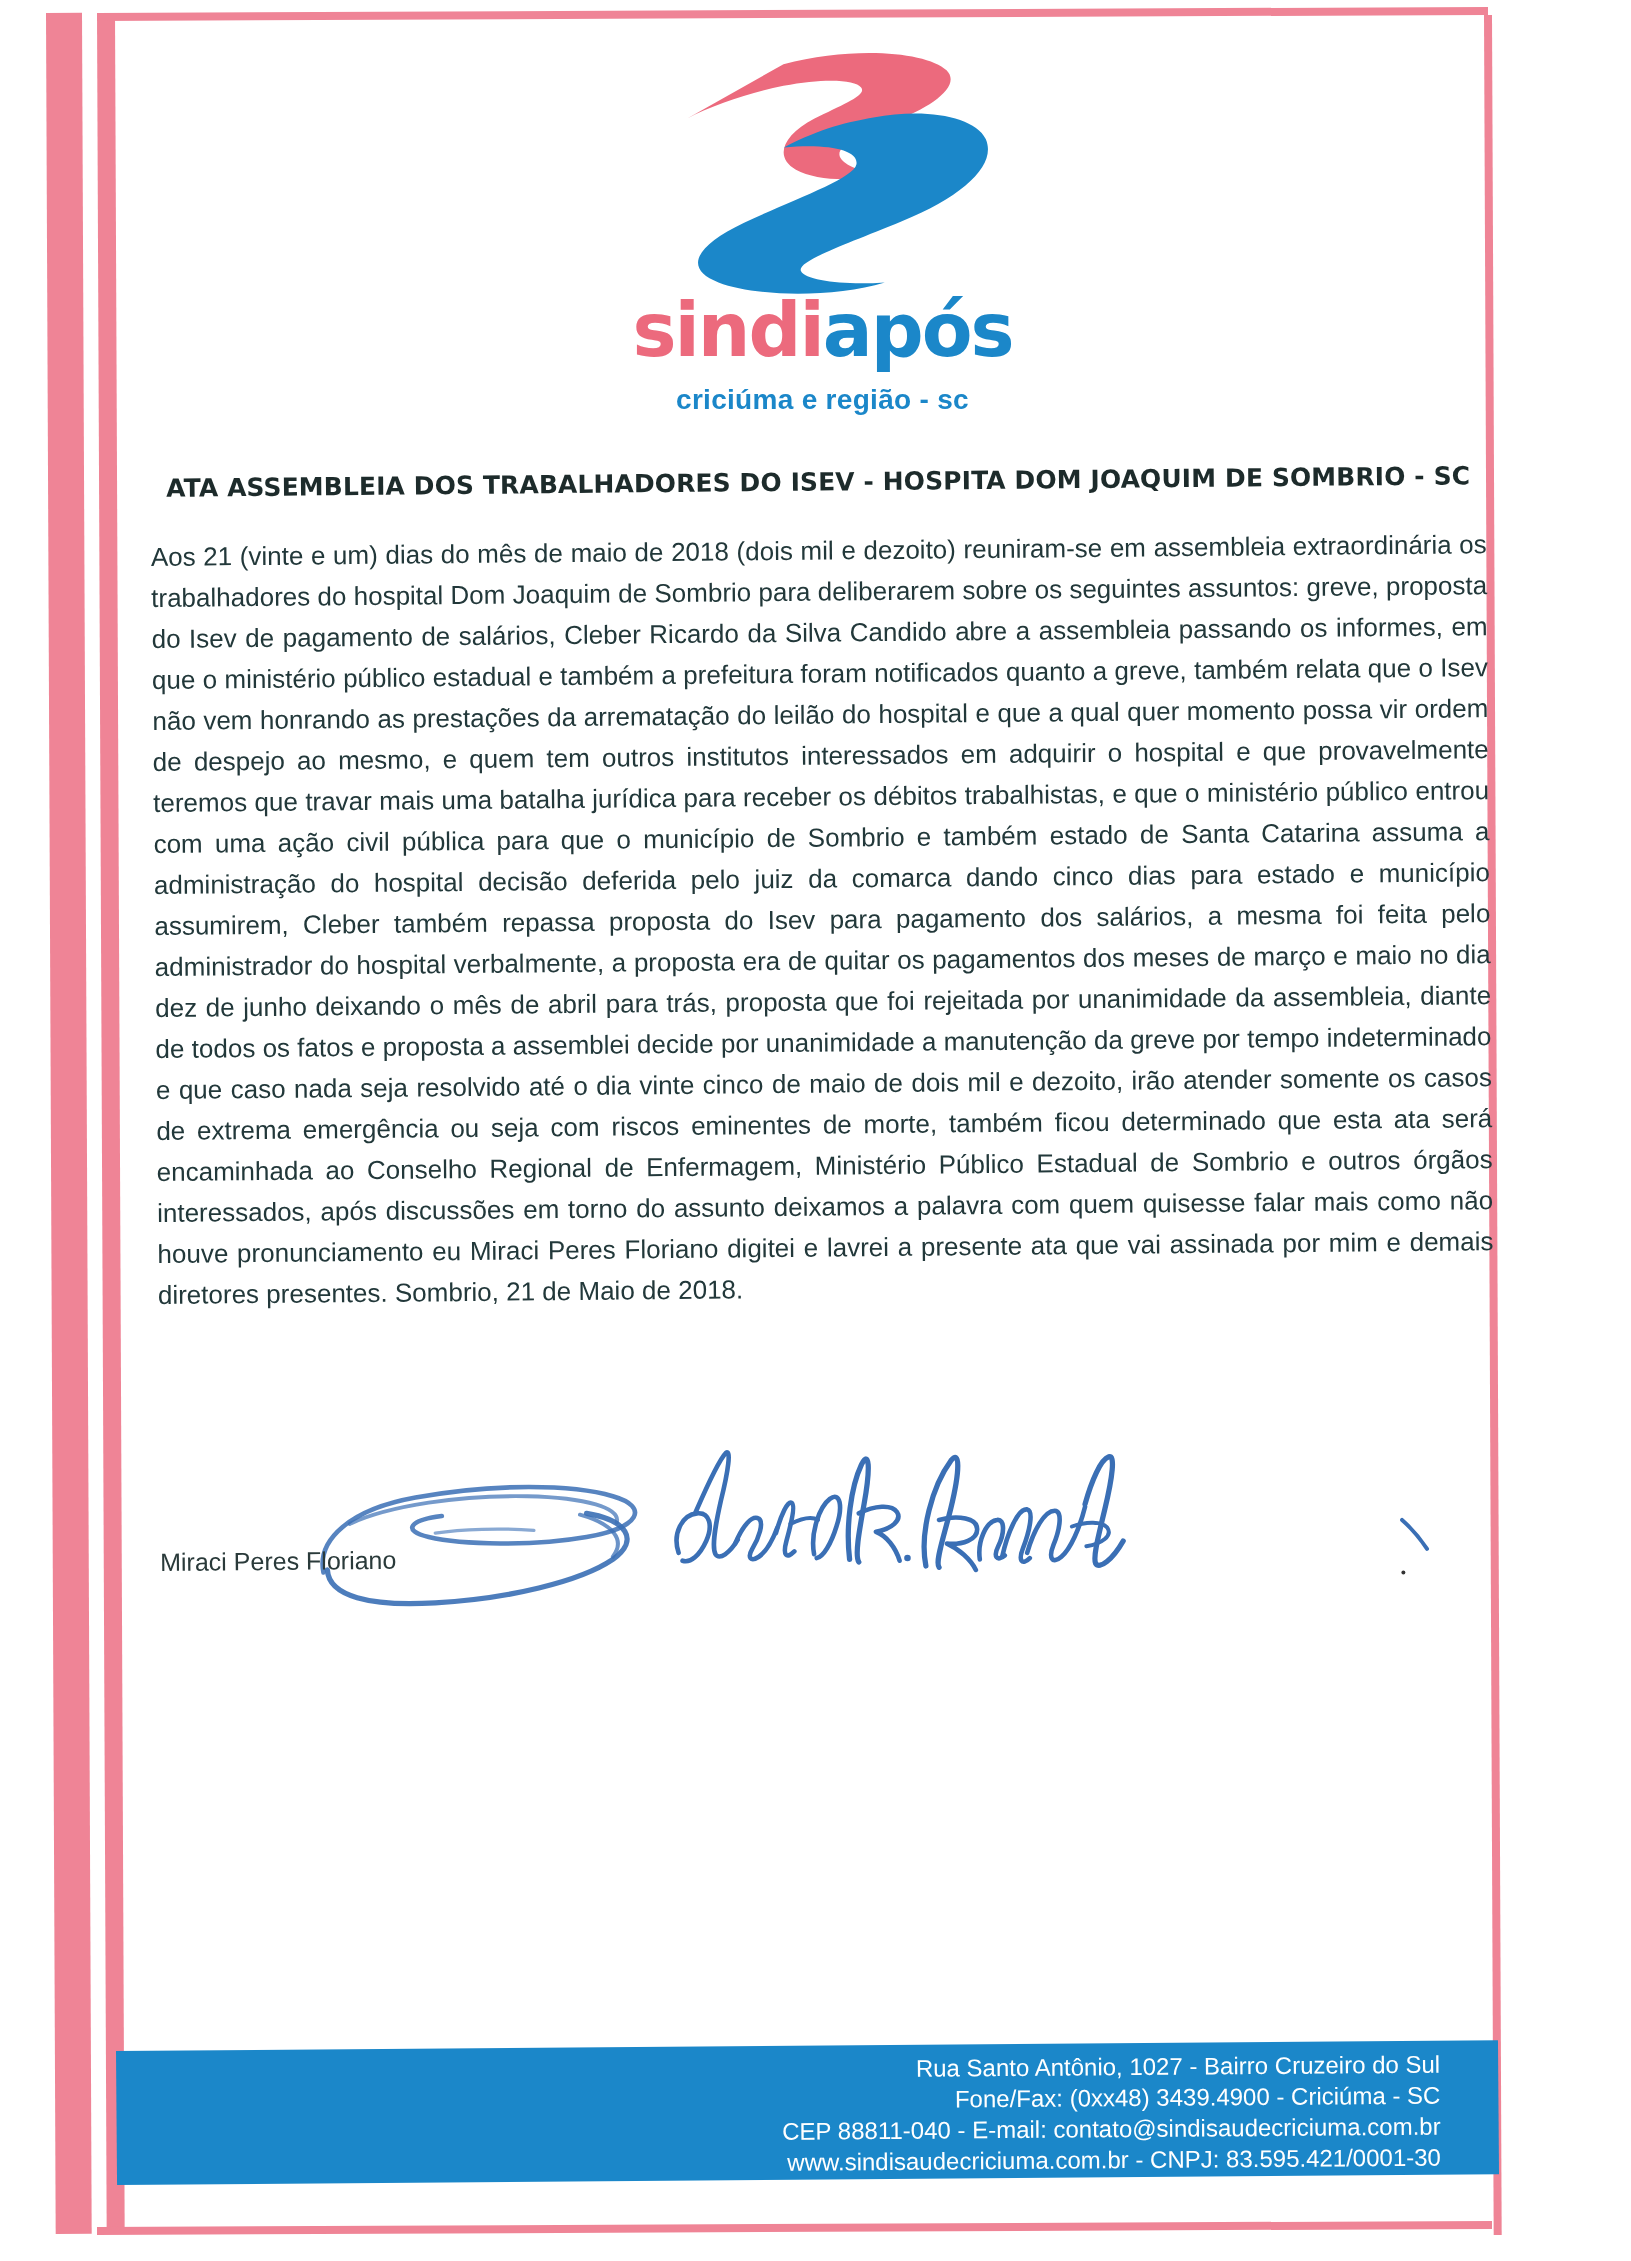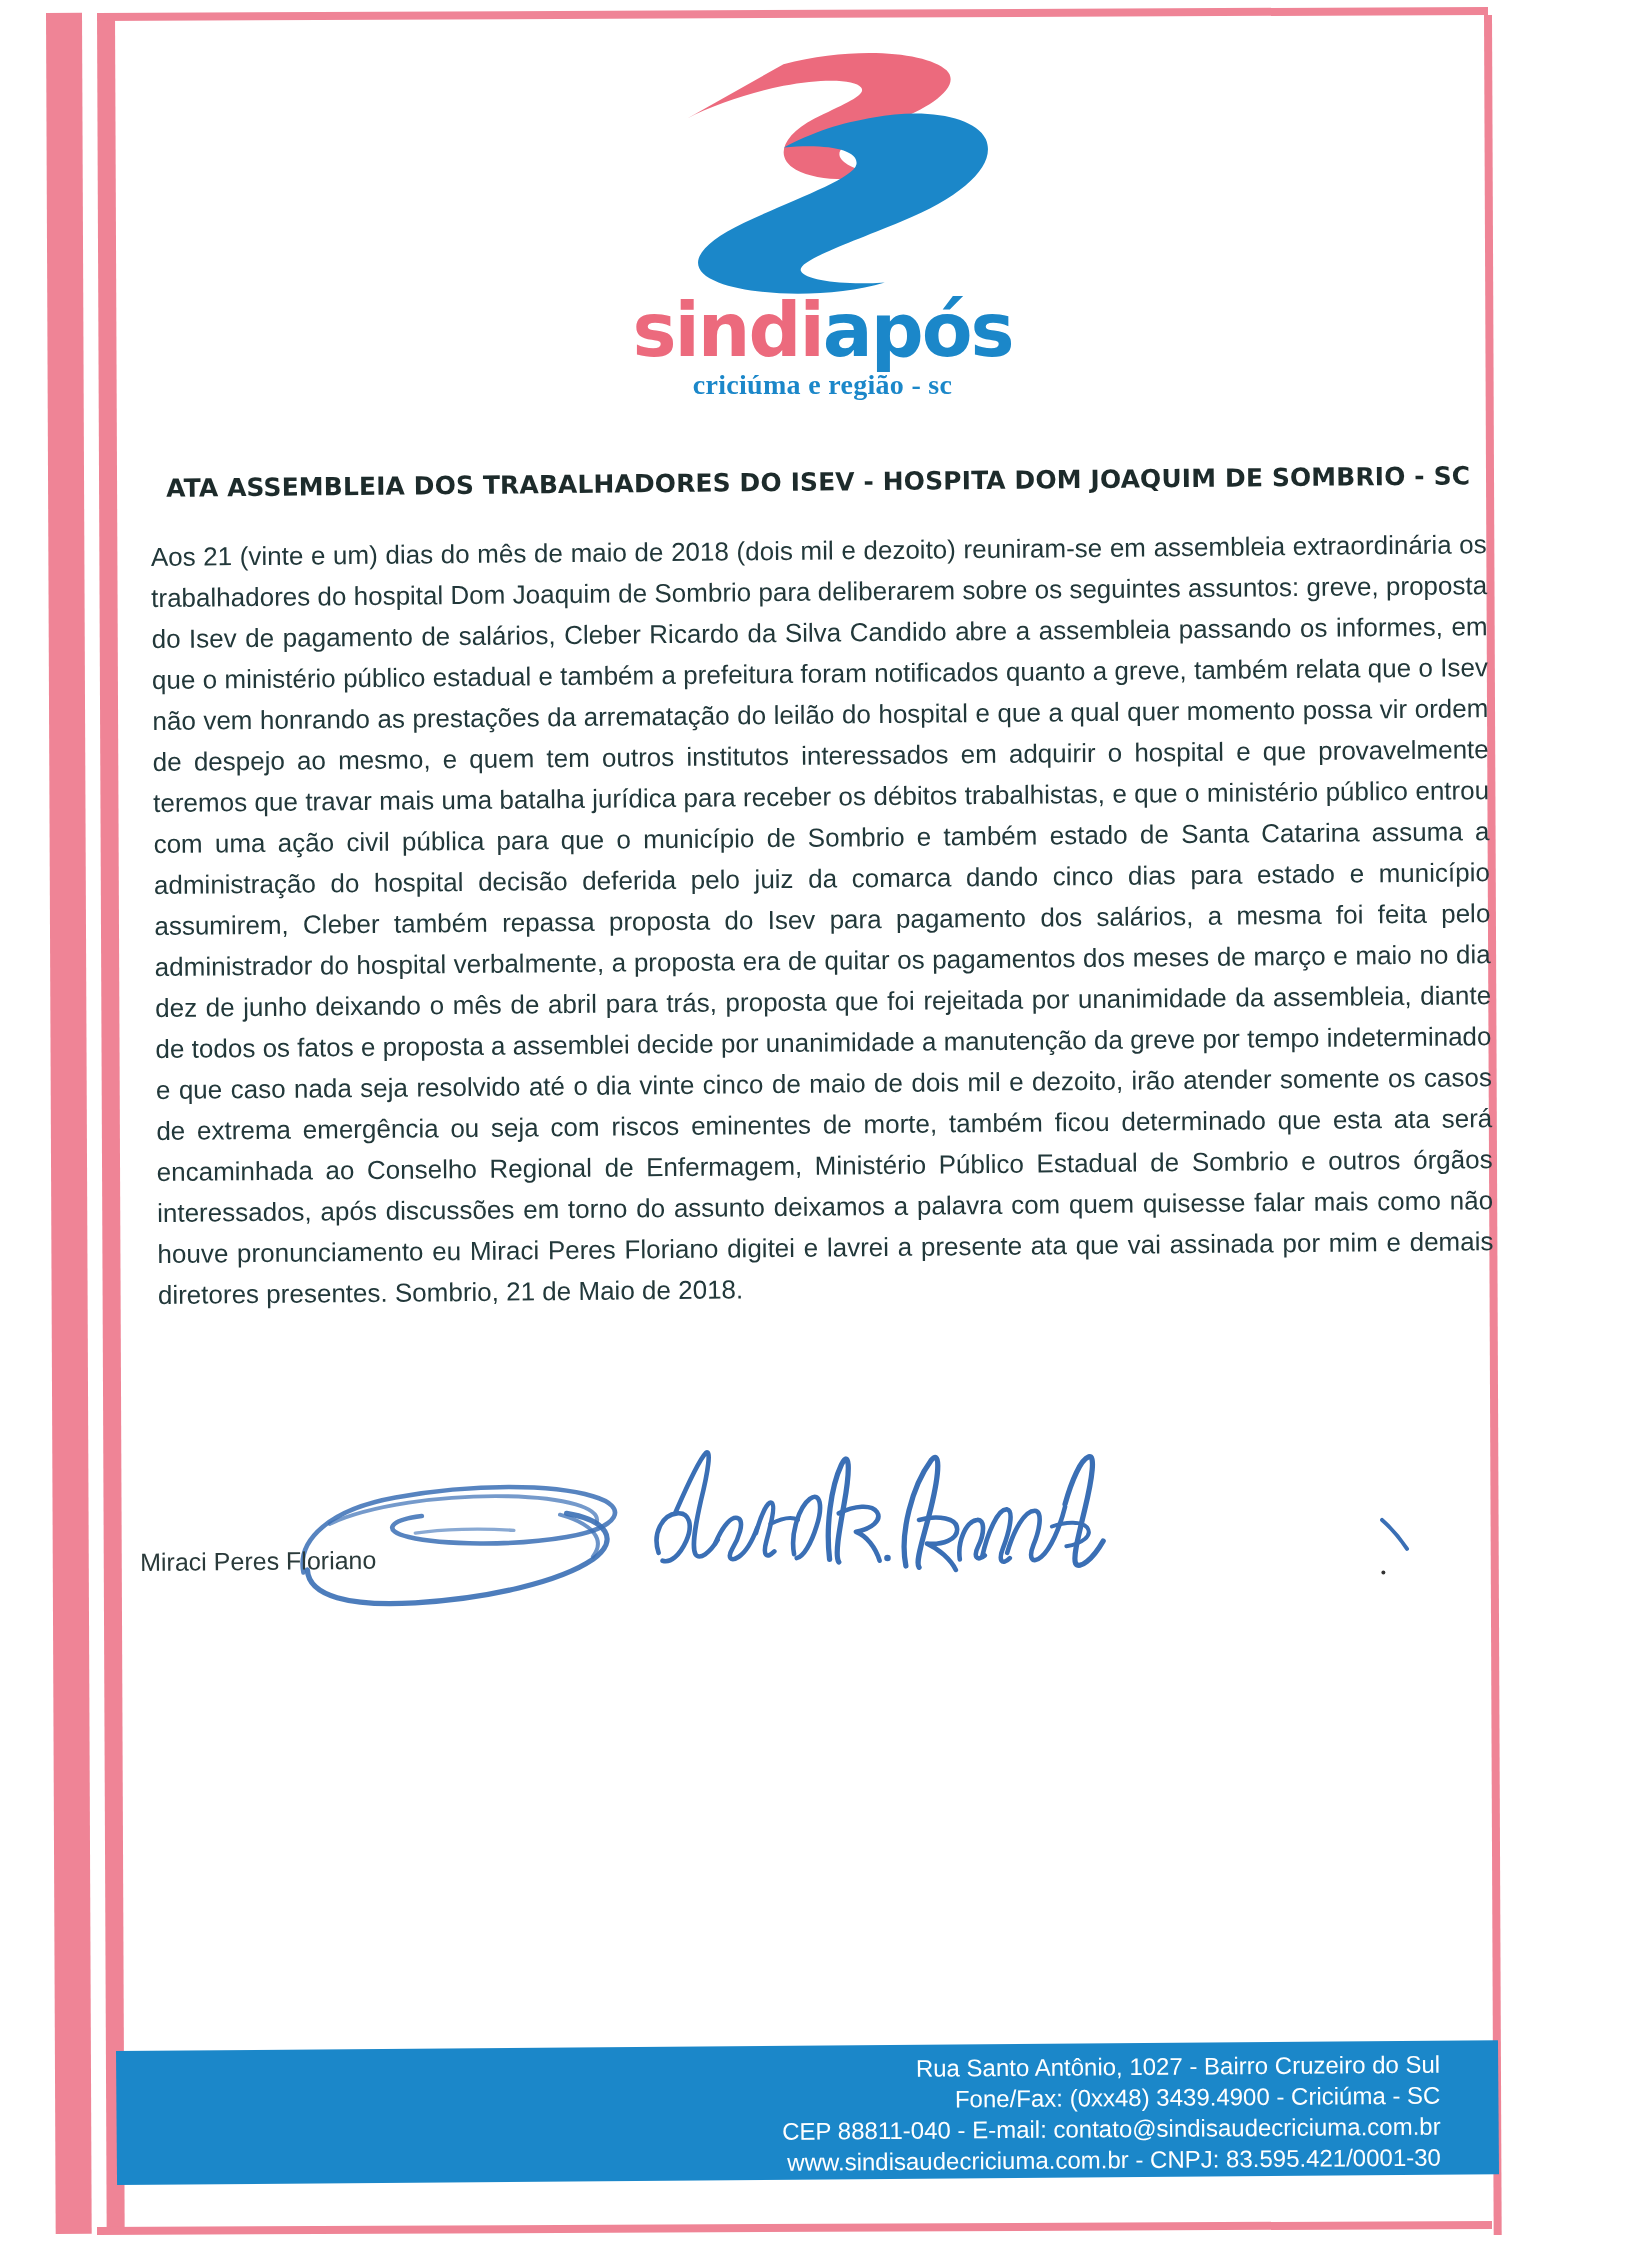--- a/index.html
+++ b/index.html
@@ -89,26 +89,26 @@
     font-family: "DejaVu Sans", sans-serif;
     font-weight: bold;
     font-size: 74px;
     letter-spacing: -2px;
     line-height: 1;
     margin-top: -2.6px;
   }
   .logo-word .sindi { color: #ec6a7d; }
   .logo-word .saude { color: #1b87c9; }
   .logo-sub {
-    font-family: Liberation Serif, serif;
+    font-family: Liberation Sans, sans-serif;
     font-weight: bold;
     font-size: 28px;
     color: #1b87c9;
     letter-spacing: 0.3px;
-    margin-top: 2px;
+    margin-top: 17px;
   }
 
   
   .doc {
     position: absolute;
     left: 150px;
     top: 474px;
     width: 1336px;
     transform: rotate(-0.55deg);
     transform-origin: top left;
@@ -129,21 +129,21 @@
     line-height: 41px;
     color: #22383a;
     text-align: justify;
     text-justify: inter-word;
     margin: 0;
   }
 
   
   .sig-area {
     position: absolute;
-    left: 132px;
+    left: 152px;
     top: 1441px;
     width: 1336px;
     height: 171px;
   }
   .sig-svg { position: absolute; left: 0; top: 0; }
   .sig-name {
     position: absolute;
     left: 8px;
     top: 107px;
     font-family: "Liberation Sans", sans-serif;

